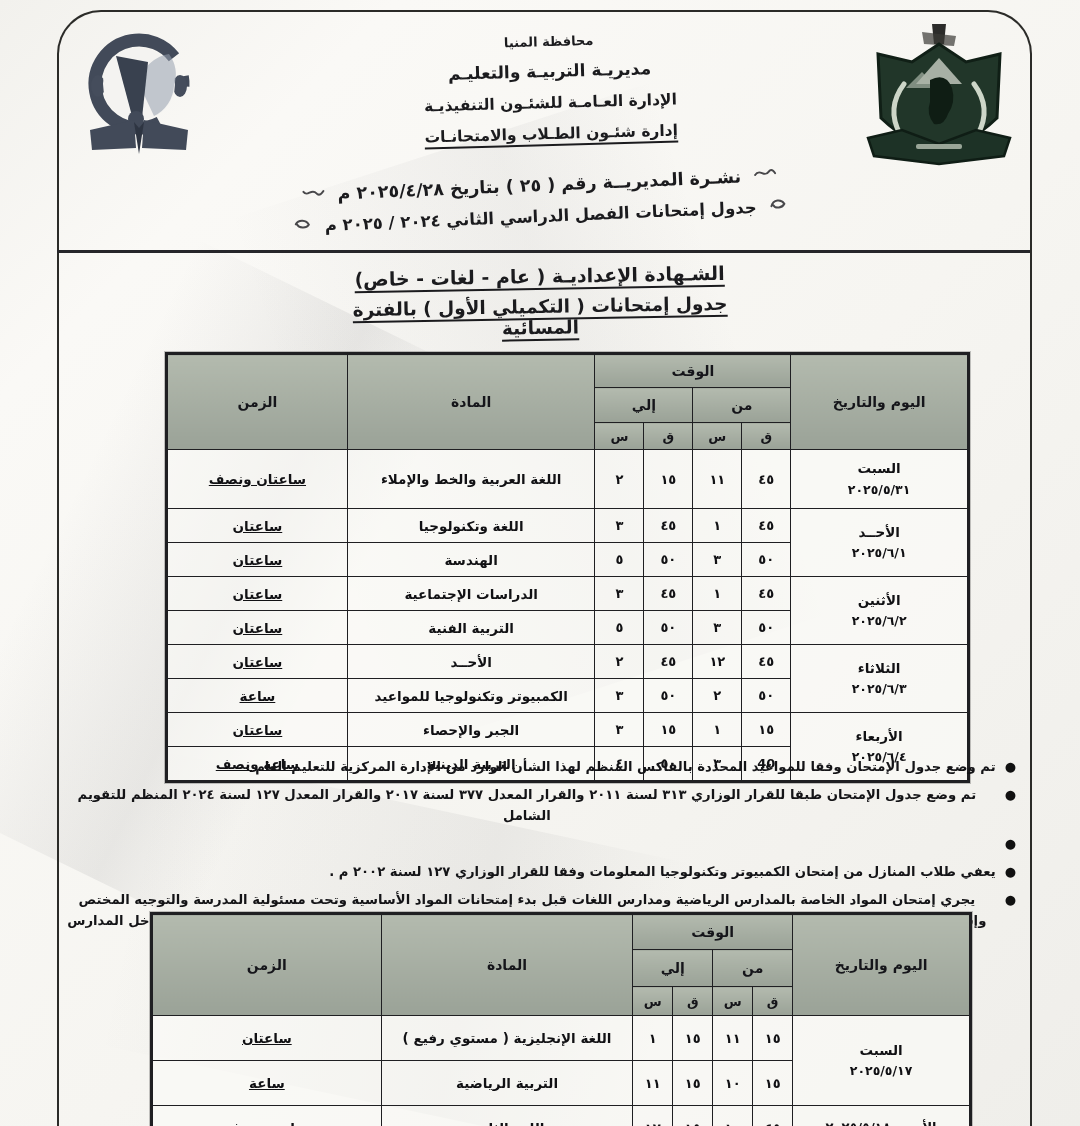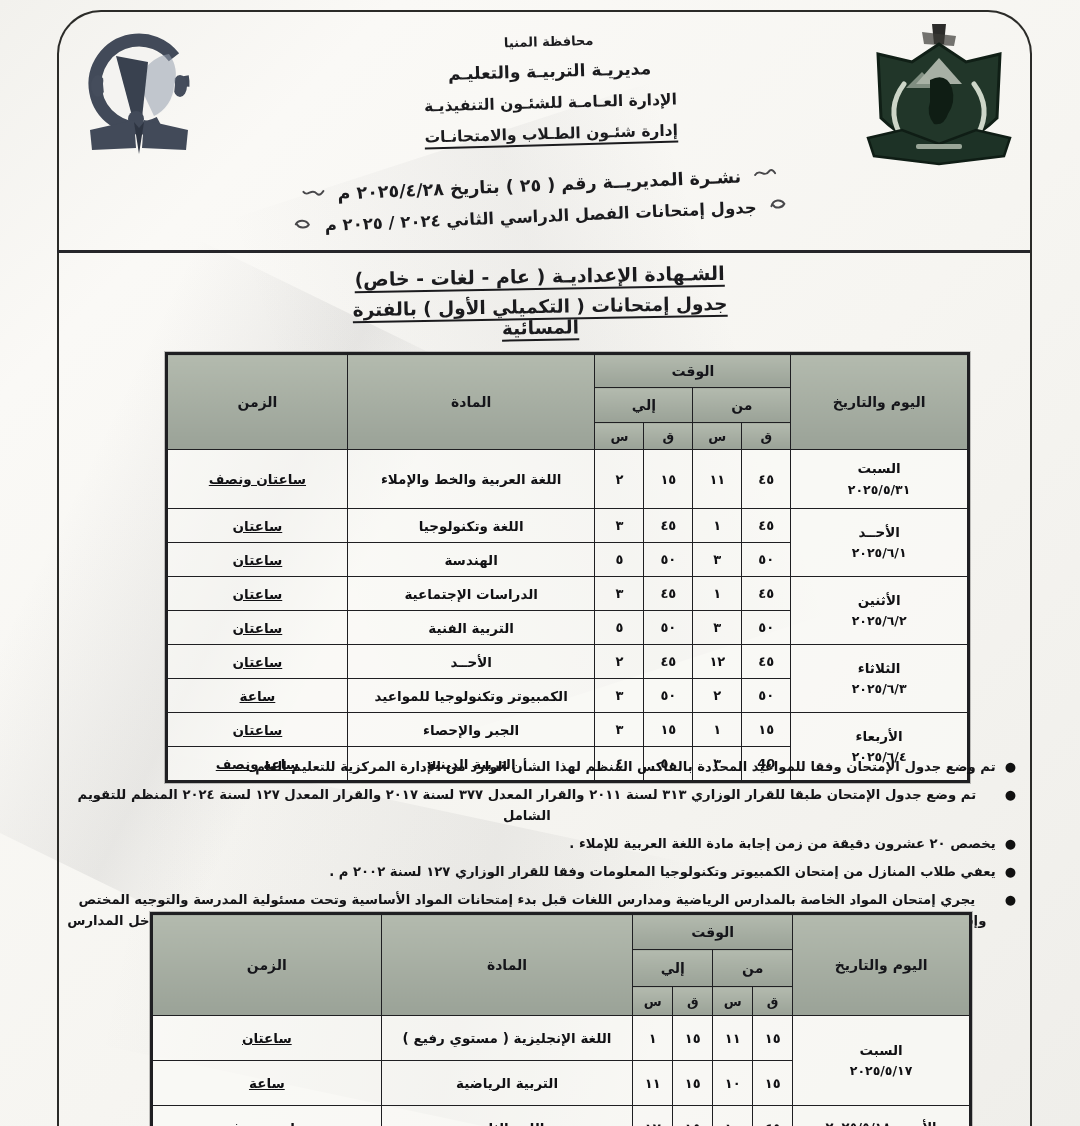--- a/index.html
+++ b/index.html
@@ -293,21 +293,20 @@
       <li>
         <span class="bullet">●</span>
         <span class="note-text">تم وضع جدول الإمتحان وفقا للمواعيد المحددة بالفاكس المنظم لهذا الشأن الوارد من الإدارة المركزية للتعليم العام .</span>
       </li>
       <li>
         <span class="bullet">●</span>
         <span class="note-text">تم وضع جدول الإمتحان طبقا للقرار الوزاري ٣١٣ لسنة ٢٠١١ والقرار المعدل ٣٧٧ لسنة ٢٠١٧ والقرار المعدل ١٢٧ لسنة ٢٠٢٤ المنظم للتقويم الشامل</span>
       </li>
       <li>
         <span class="bullet">●</span>
-        <span class="note-text">يخصص ٢٠ عشرون دقيقة من زمن إجابة مادة اللغة العربية للإملاء .</span>
       </li>
       <li>
         <span class="bullet">●</span>
         <span class="note-text">يعفي طلاب المنازل من إمتحان الكمبيوتر وتكنولوجيا المعلومات وفقا للقرار الوزاري ١٢٧ لسنة ٢٠٠٢ م .</span>
       </li>
       <li>
         <span class="bullet">●</span>
         <span class="note-text">يجري إمتحان المواد الخاصة بالمدارس الرياضية ومدارس اللغات قبل بدء إمتحانات المواد الأساسية وتحت مسئولية المدرسة والتوجيه المختص وإشراف الإدارات التعليمية مع إرسال النتيجة للجنة النظام والمراقبة للشهادة الإعدادية العامة عقب الإنتهاء من تصحيحها ورصدها داخل المدارس وذلك وفقا للجدول التالي :</span>
       </li>
     </ul>

